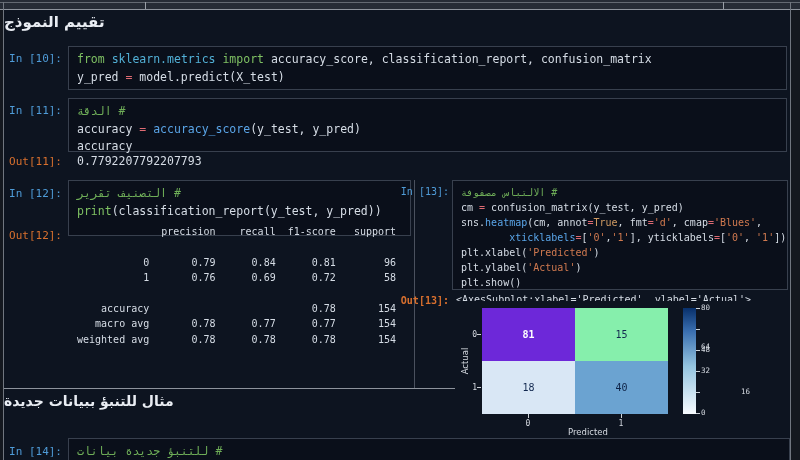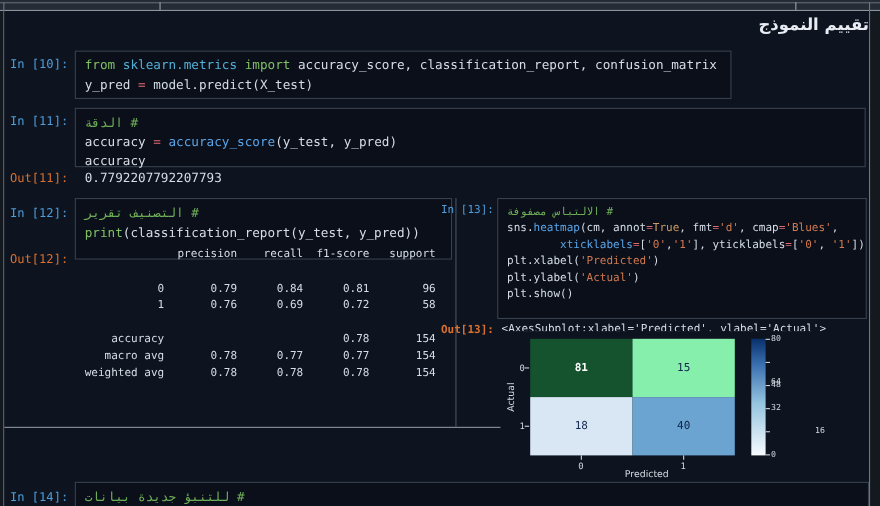--- a/index.html
+++ b/index.html
@@ -9,21 +9,21 @@
   
   .strip{left:0;top:0;width:800px;height:9px;background:#262c36;border-bottom:1px solid #8d939c;}
   .strip-line{left:0;top:2px;width:800px;height:1px;background:#646a73;}
   .strip-tick{top:2px;width:1px;height:7px;background:#9aa0a8;}
   .edge{top:2px;width:1px;height:458px;background:#70767f;}
   .section1{left:4px;top:10px;width:786px;height:378px;background:#0d1420;}
   .section2{left:4px;top:388px;width:786px;height:72px;background:#0d1420;border-top:1px solid #8d939c;}
   .col-divider{left:414px;top:180px;width:1px;height:208px;background:#4a515e;}
   
   .md-title{color:#e9edf3;font-family:"DejaVu Sans","Liberation Sans",sans-serif;font-weight:bold;
-            text-align:right;direction:rtl;}
+            text-align:left;direction:rtl;}
   .t1{left:4px;top:13px;width:786px;font-size:15px;}
   .t2{left:4px;top:393px;width:702px;font-size:14px;}
   
   .prompt{width:54px;text-align:right;font-size:11px;white-space:pre;}
   .prompt.small{font-size:10px;width:59px;}
   .in-p{color:#4f9cd8;}
   .out-p{color:#d9702e;}
   
   .cell{background:#0a0f1a;border:1px solid #38404e;box-sizing:border-box;padding:4px 0 0 8px;}
   .codeline{white-space:pre;color:#d6dde6;font-size:11.5px;line-height:17.5px;height:17.5px;}
@@ -33,21 +33,21 @@
           font-family:"DejaVu Sans Mono","Liberation Mono",monospace;}
   
   .tk-kw{color:#7fc163;} .tk-com{color:#6fae58;} .tk-str{color:#d0794f;}
   .tk-op{color:#df6b73;} .tk-fn{color:#5aa5e8;} .tk-mod{color:#52b0d6;}
   .tk-pl{color:#d6dde6;} .tk-num{color:#cf9a62;}
   
   .figure{left:455px;top:301px;width:335px;height:136px;background:#0d1420;z-index:5;}
   .axes{position:absolute;left:27px;top:7px;width:186px;height:106px;display:grid;
         grid-template-columns:1fr 1fr;grid-template-rows:1fr 1fr;}
   .hm-cell{display:flex;align-items:center;justify-content:center;font-size:10px;}
-  .hm-c00{background:#14532d;color:#ffffff;font-weight:bold;}
+  .hm-c00{background:#6d28d9;color:#ffffff;font-weight:bold;}
   .hm-c01{background:#86efac;color:#12284f;}
   .hm-c10{background:#d9e7f5;color:#12284f;}
   .hm-c11{background:#6ba3d1;color:#0e2347;}
   .ticklab{position:absolute;color:#d5dae1;font-size:8px;text-align:center;}
   .ytick{width:12px;text-align:right;}
   .tickdash-h{position:absolute;width:4px;height:1px;background:#cfd4da;}
   .tickdash-v{position:absolute;width:1px;height:4px;background:#cfd4da;}
   .axlabel{position:absolute;color:#d5dae1;font-size:8.5px;text-align:center;
            font-family:"DejaVu Sans","Liberation Sans",sans-serif;}
   .ylab{left:-20px;top:55px;width:60px;transform:rotate(-90deg);}
@@ -66,21 +66,21 @@
 <div class="abs edge" style="left:3px;"></div>
 <div class="abs edge" style="left:790px;"></div>
 <div class="abs section1"></div>
 <div class="abs section2"></div>
 <div class="abs col-divider"></div>
 
 <div class="abs md-title t1">تقييم النموذج</div>
 <div class="abs md-title t2">مثال للتنبؤ ببيانات جديدة</div>
 
 <div class="abs prompt in-p" style="left:8px;top:52px;">In [10]:</div>
-<div class="abs cell" style="left:68px;top:46px;width:597px;height:44px;">
+<div class="abs cell" style="left:68px;top:46px;width:719px;height:44px;">
   <div class="codeline"><span class="tk-kw">from</span><span class="tk-pl"> </span><span class="tk-mod">sklearn.metrics</span><span class="tk-pl"> </span><span class="tk-kw">import</span><span class="tk-pl"> accuracy_score, classification_report, confusion_matrix</span></div>
   <div class="codeline"><span class="tk-pl">y_pred </span><span class="tk-op">=</span><span class="tk-pl"> model.predict(X_test)</span></div>
 </div>
 
 <div class="abs prompt in-p" style="left:8px;top:104px;">In [11]:</div>
 <div class="abs cell" style="left:68px;top:98px;width:719px;height:54px;">
   <div class="codeline"><span class="tk-com">الدقة #</span></div>
   <div class="codeline"><span class="tk-pl">accuracy </span><span class="tk-op">=</span><span class="tk-pl"> </span><span class="tk-fn">accuracy_score</span><span class="tk-pl">(y_test, y_pred)</span></div>
   <div class="codeline"><span class="tk-pl">accuracy</span></div>
 </div>
@@ -100,20 +100,21 @@
            0       0.79      0.84      0.81        96
            1       0.76      0.69      0.72        58
 
     accuracy                           0.78       154
    macro avg       0.78      0.77      0.77       154
 weighted avg       0.78      0.78      0.78       154</pre>
 
 <div class="abs prompt in-p small" style="left:390px;top:186px;">In [13]:</div>
 <div class="abs cell small" style="left:452px;top:180px;width:336px;height:110px;">
   <div class="codeline"><span class="tk-com">الالتباس مصفوفة #</span></div>
+  <div class="codeline"><span class="tk-pl">cm </span><span class="tk-op">=</span><span class="tk-pl"> confusion_matrix(y_test, y_pred)</span></div>
   <div class="codeline"><span class="tk-pl">sns.</span><span class="tk-fn">heatmap</span><span class="tk-pl">(cm, annot</span><span class="tk-op">=</span><span class="tk-num">True</span><span class="tk-pl">, fmt</span><span class="tk-op">=</span><span class="tk-str">'d'</span><span class="tk-pl">, cmap</span><span class="tk-op">=</span><span class="tk-str">'Blues'</span><span class="tk-pl">,</span></div>
   <div class="codeline"><span class="tk-pl">        </span><span class="tk-fn">xticklabels</span><span class="tk-op">=</span><span class="tk-pl">[</span><span class="tk-str">'0'</span><span class="tk-pl">,</span><span class="tk-str">'1'</span><span class="tk-pl">], yticklabels</span><span class="tk-op">=</span><span class="tk-pl">[</span><span class="tk-str">'0'</span><span class="tk-pl">, </span><span class="tk-str">'1'</span><span class="tk-pl">])</span></div>
   <div class="codeline"><span class="tk-pl">plt.xlabel(</span><span class="tk-str">'Predicted'</span><span class="tk-pl">)</span></div>
   <div class="codeline"><span class="tk-pl">plt.ylabel(</span><span class="tk-str">'Actual'</span><span class="tk-pl">)</span></div>
   <div class="codeline"><span class="tk-pl">plt.show()</span></div>
 </div>
 
 <div class="abs prompt out-p small" style="left:390px;top:295px;font-weight:bold;">Out[13]:</div>
 <div class="abs outtext" style="left:456px;top:294px;font-size:10px;">&lt;AxesSubplot:xlabel='Predicted', ylabel='Actual'&gt;</div>
 

